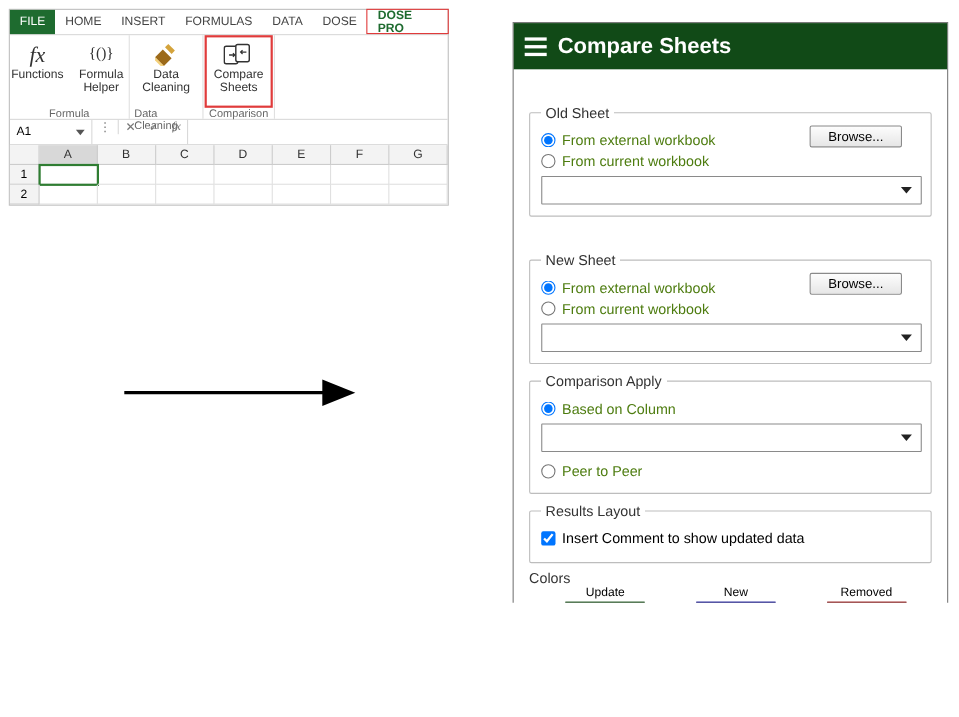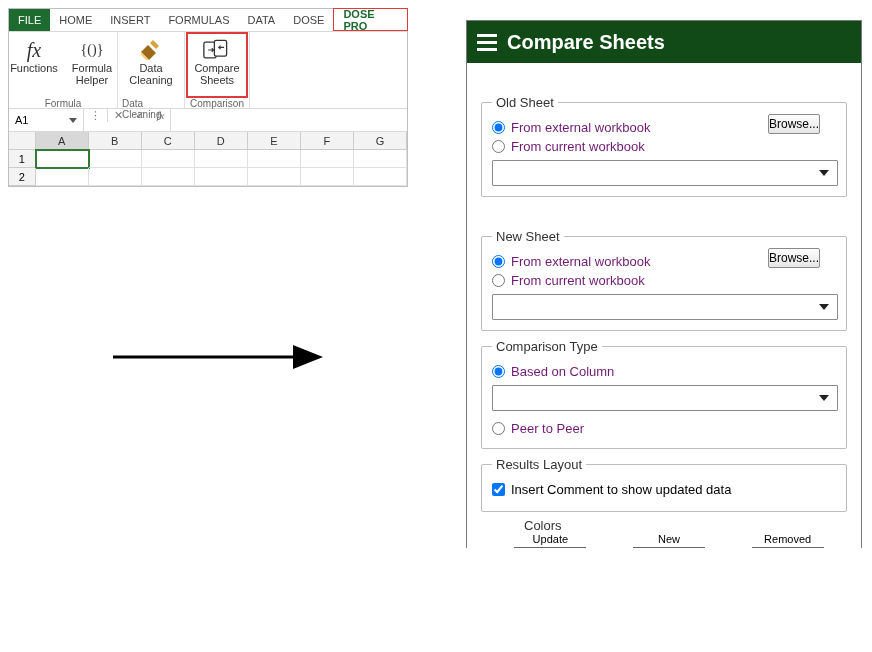--- a/index.html
+++ b/index.html
@@ -38,29 +38,29 @@
 
   
   .pane{position:absolute;right:10px;top:20px;width:394px;border:1px solid #7a7a7a;background:#fff;font-size:13px;}
   .pane-head{background:#114a17;color:#fff;display:flex;align-items:center;height:42px;}
   .ham{width:40px;display:flex;flex-direction:column;gap:4px;align-items:center;justify-content:center;cursor:pointer;}
   .ham span{width:20px;height:3px;background:#fff;display:block;}
   .pane-title{flex:1;text-align:left;font-size:20px;font-weight:bold;padding-right:40px;}
   fieldset{border:1px solid #bdbdbd;margin:8px 14px 0;padding:6px 10px 10px;border-radius:2px;}
   legend{font-size:13px;color:#333;padding:0 4px;}
   .radio-row{display:flex;align-items:center;margin:4px 0 2px;}
-  .radio-row label{margin-left:6px;color:#701a75;}
+  .radio-row label{margin-left:6px;color:#4d7c0f;}
   input[type=radio],input[type=checkbox]{margin:0;}
-  .browse{position:absolute;right:26px;margin-top:-2px;font-size:12px;padding:2px 0;background:linear-gradient(#fdfdfd,#e6e6e6);border:1px solid #8a8a8a;border-radius:2px;cursor:pointer;}
+  .browse{position:absolute;right:26px;margin-top:-2px;font-size:12px;padding:2px 16px;background:linear-gradient(#fdfdfd,#e6e6e6);border:1px solid #8a8a8a;border-radius:2px;cursor:pointer;}
   .dropdown{margin-top:6px;width:100%;height:24px;border:1px solid #8a8a8a;background:#fff;position:relative;border-radius:1px;cursor:pointer;}
   .dropdown:after{content:"";position:absolute;right:8px;top:9px;border-left:5px solid transparent;border-right:5px solid transparent;border-top:6px solid #222;}
   .chk-row{display:flex;align-items:center;margin:4px 0;}
   .chk-row label{margin-left:6px;}
   .colors{margin:6px 14px 0;}
-  .colors-title{font-size:13px;color:#333;display:inline-block;vertical-align:top;margin-left:43px;}
+  .colors-title{font-size:13px;color:#333;display:inline-block;vertical-align:top;}
   .swatches{display:flex;justify-content:space-around;margin:0 0 0 10px;}
   .sw{display:flex;flex-direction:column;align-items:center;font-size:11px;}
   .sw .box{width:70px;height:20px;margin-top:2px;border:1px solid #666;}
   .apply-wrap{display:flex;justify-content:center;margin:12px 0 14px;}
   .apply{background:#0c3f10;color:#fff;font-size:18px;font-weight:bold;border:1px solid #5d5d5d;padding:4px 28px;border-radius:2px;cursor:pointer;}
   .rel{position:relative;margin-top:32px;}
 </style>
 </head>
 <body>
 
@@ -203,21 +203,21 @@
           <label>From external workbook</label>
         </div>
       <div class="radio-row">
           <input type="radio" style="">
           <label>From current workbook</label>
         </div>
       <div class="dropdown"></div>
     </fieldset>
 
     <fieldset>
-      <legend>Comparison Type</legend>
+      <legend>Comparison Apply</legend>
       <div class="radio-row">
           <input type="radio" checked="" style="">
           <label>Based on Column</label>
         </div>
       <div class="dropdown"></div>
       <div class="radio-row" style="margin-top:10px">
           <input type="radio" style="">
           <label>Peer to Peer</label>
         </div>
     </fieldset>

